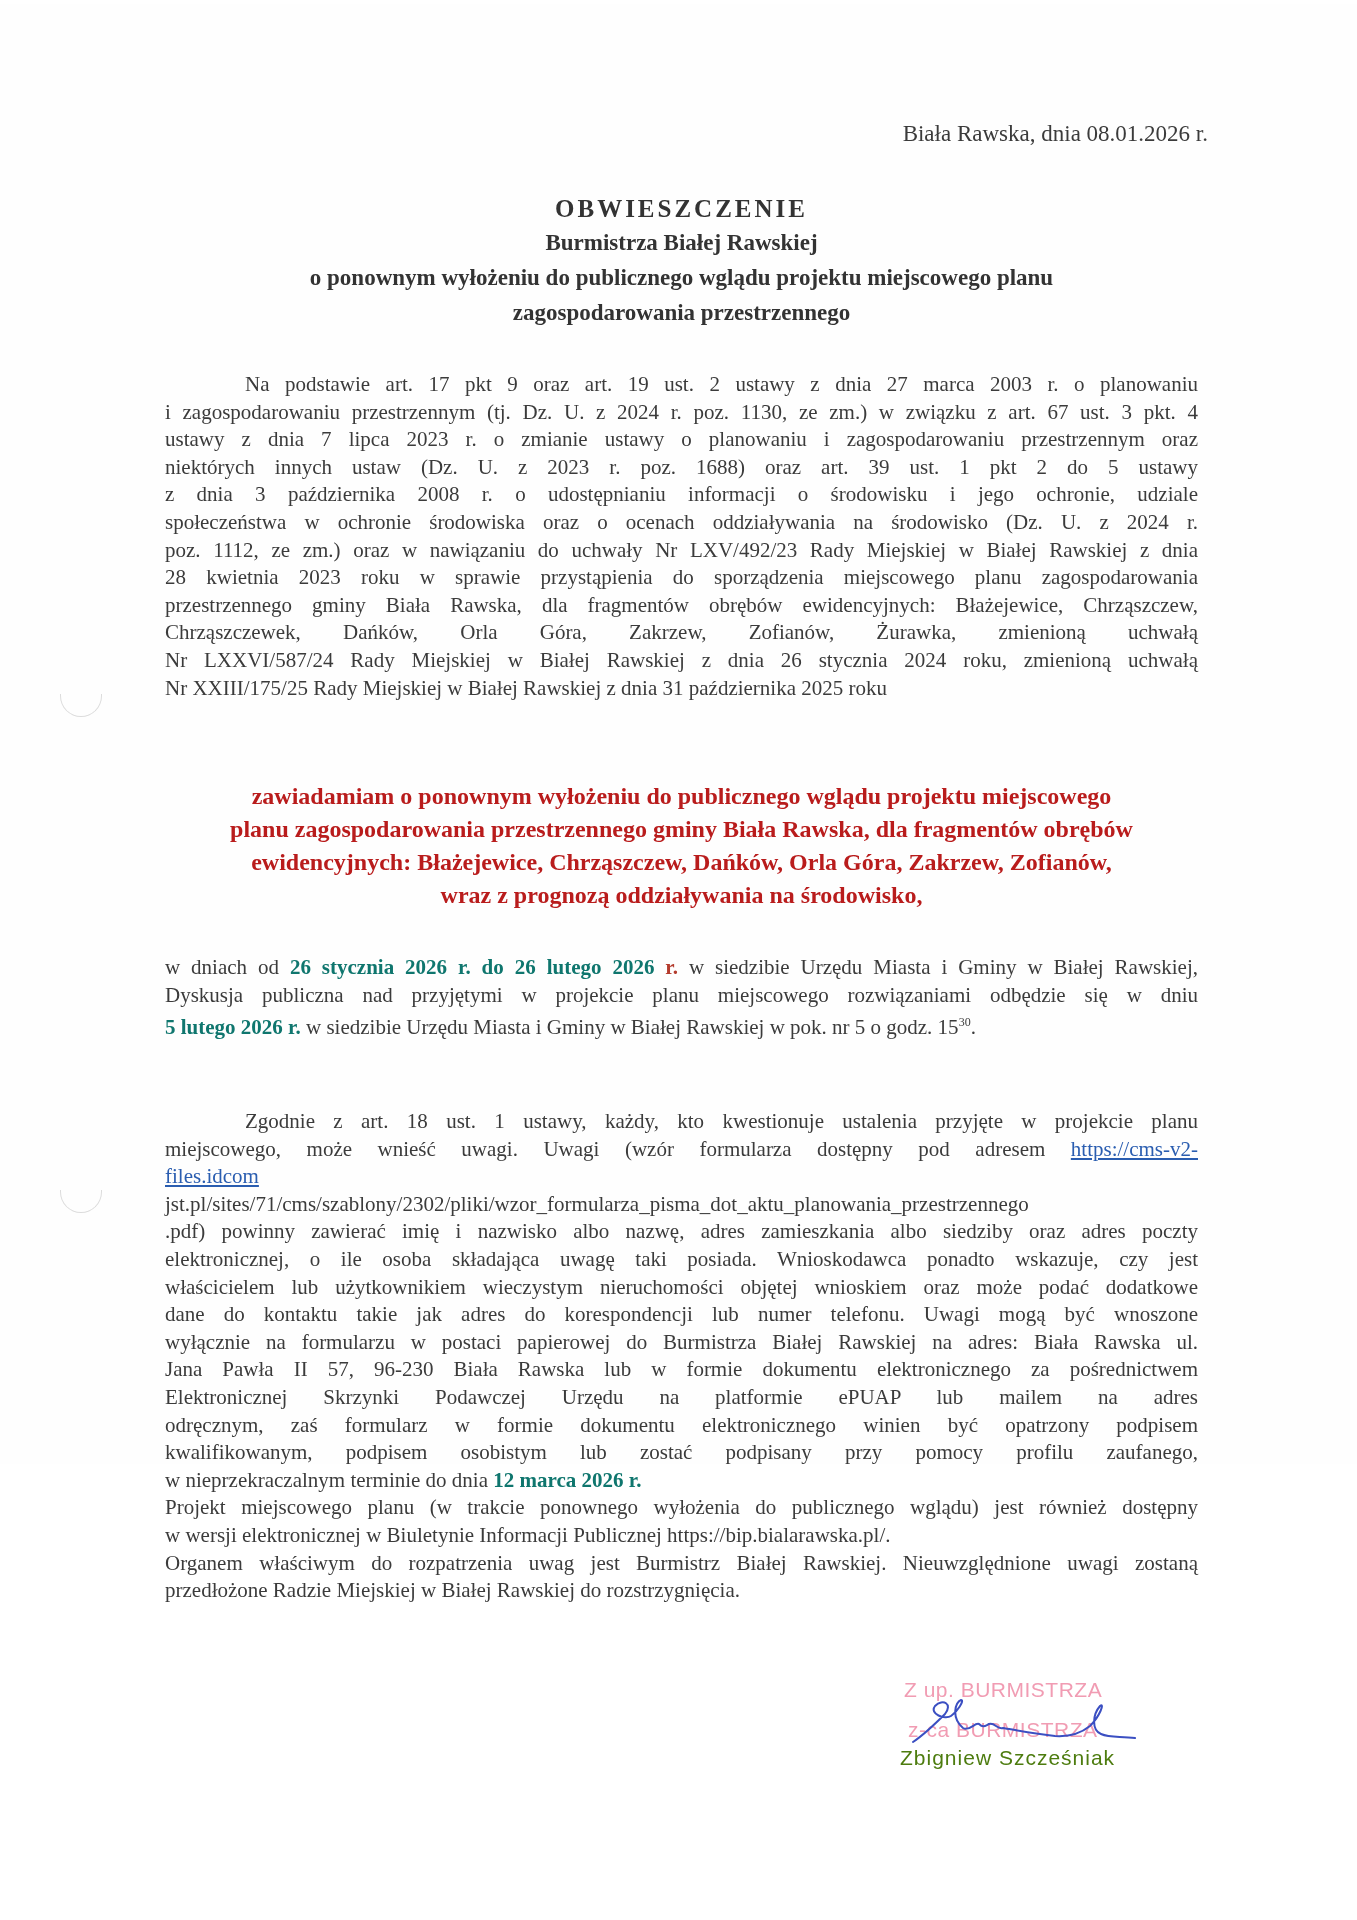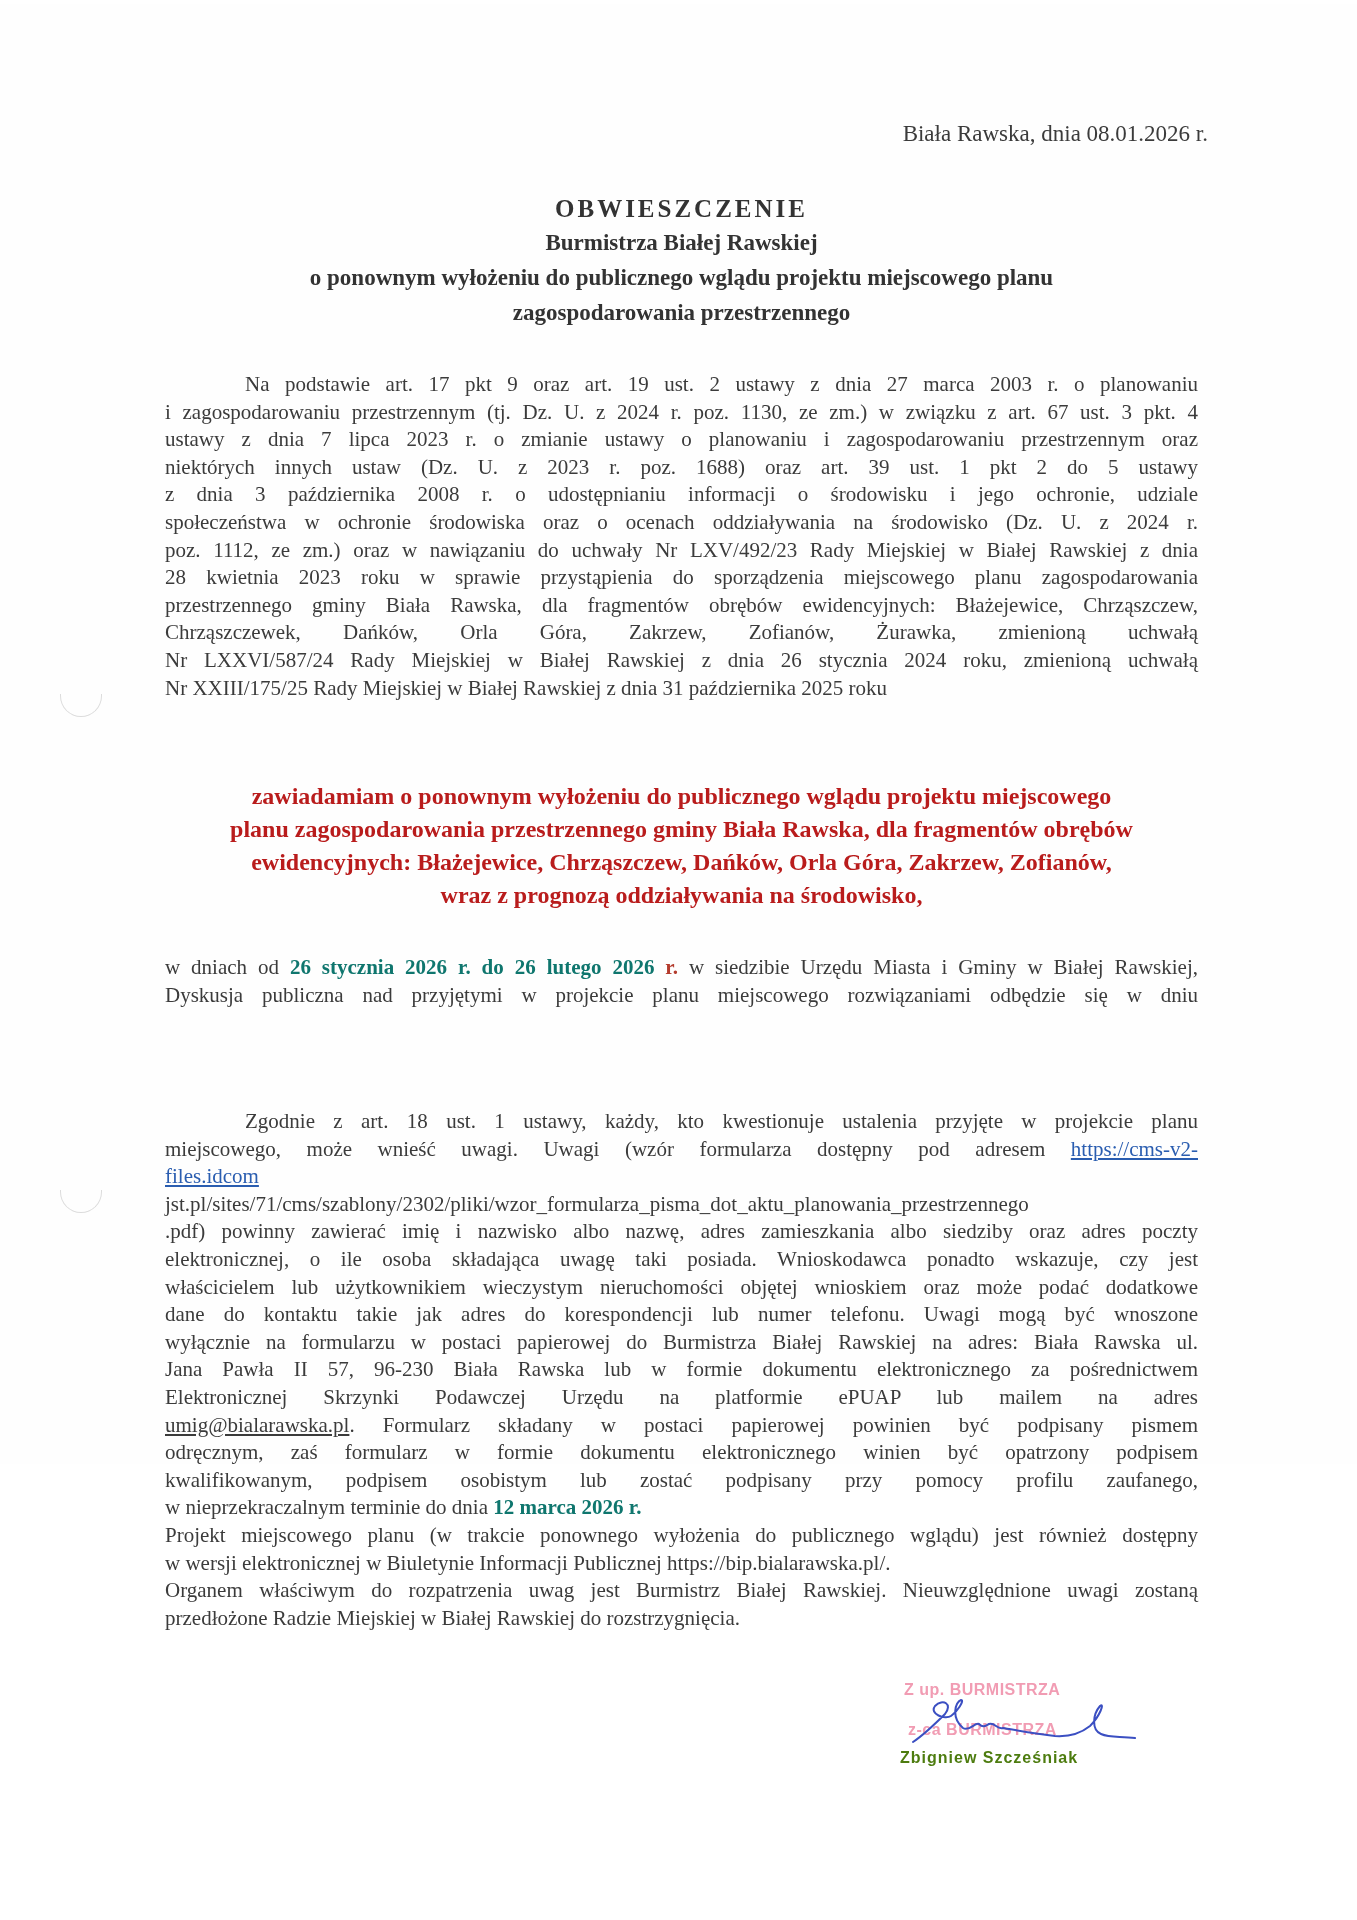--- a/index.html
+++ b/index.html
@@ -39,21 +39,21 @@
   .link-dark { color: #3b3b3b; text-decoration: underline; }
   sup { font-size: 12px; }
 
   .hole { position: absolute; width: 40px; height: 22px; border: 1.5px solid #dcdcdc;
     border-top: none; border-radius: 0 0 22px 22px; left: 60px; }
   .hole.h1 { top: 690px; }
   .hole.h2 { top: 1186px; }
 
   .stamp { position: absolute; left: 900px; top: 1672px; width: 240px;
     font-family: "Liberation Sans", "DejaVu Sans", sans-serif; color: #f19cb3; }
-  .stamp .s-line { display: block; font-size: 16px; line-height: 28px; font-weight: bold; }
+  .stamp .s-line { display: block; font-size: 21px; line-height: 28px; }
   .stamp .s1 { padding-left: 4px; letter-spacing: 0.5px; }
   .stamp .s2 { padding-left: 8px; margin-top: 12px; letter-spacing: 0.5px; }
   .stamp .s3 { letter-spacing: 1px; color: #4d7c0f; }
   .signature { position: absolute; left: 905px; top: 1690px; width: 240px; height: 60px; }
 </style>
 </head>
 <body>
 
 <div class="page">
   <div class="scan-edge"></div>
@@ -88,35 +88,35 @@
   <div class="announce">
     <div>zawiadamiam o ponownym wyłożeniu do publicznego wglądu projektu miejscowego</div>
     <div>planu zagospodarowania przestrzennego gminy Biała Rawska, dla fragmentów obrębów</div>
     <div>ewidencyjnych: Błażejewice, Chrząszczew, Dańków, Orla Góra, Zakrzew, Zofianów,</div>
     <div>wraz z prognozą oddziaływania na środowisko,</div>
   </div>
 
   <div class="col justify p2">
     <span class="line"><span>w dniach od </span><b class="emph">26 stycznia 2026  r. do 26 lutego 2026 </b><span class="red-r">r.</span><span> w siedzibie Urzędu Miasta i Gminy w Białej Rawskiej,</span></span>
     <span class="line">Dyskusja publiczna nad przyjętymi w projekcie planu miejscowego rozwiązaniami odbędzie się w dniu</span>
+    <span class="line last"><b class="emph">5 lutego 2026 r.</b><span> w siedzibie Urzędu Miasta i Gminy w Białej Rawskiej  w pok. nr 5 o godz. 15</span><sup>30</sup><span>.</span></span>
   </div>
 
   <div class="col justify p3">
     <span class="line indent">Zgodnie z art. 18 ust. 1 ustawy, każdy, kto kwestionuje ustalenia przyjęte w projekcie planu</span>
     <span class="line"><span>miejscowego, może wnieść uwagi. Uwagi (wzór formularza dostępny pod adresem </span><a class="link-blue">https://cms-v2-</a></span>
     <span class="line last"><a class="link-blue">files.idcom</a></span>
     <span class="line">jst.pl/sites/71/cms/szablony/2302/pliki/wzor_formularza_pisma_dot_aktu_planowania_przestrzennego</span>
     <span class="line">.pdf) powinny zawierać imię i nazwisko albo nazwę, adres zamieszkania albo siedziby oraz adres poczty</span>
     <span class="line">elektronicznej, o ile osoba składająca uwagę taki posiada. Wnioskodawca ponadto wskazuje, czy jest</span>
     <span class="line">właścicielem lub użytkownikiem wieczystym nieruchomości objętej wnioskiem oraz może podać dodatkowe</span>
     <span class="line">dane do kontaktu takie jak adres do korespondencji lub numer telefonu. Uwagi mogą być wnoszone</span>
     <span class="line">wyłącznie na formularzu w postaci papierowej do Burmistrza Białej Rawskiej na adres: Biała Rawska ul.</span>
     <span class="line">Jana Pawła II 57, 96-230 Biała Rawska lub w formie dokumentu elektronicznego za pośrednictwem</span>
     <span class="line">Elektronicznej Skrzynki Podawczej Urzędu na platformie ePUAP lub mailem na adres</span>
-    <span class="line"><a class="link-dark">umig@bialarawska.pl</a><span>. Formularz składany w postaci papierowej powinien być podpisany pismem</span></span>
     <span class="line">odręcznym, zaś formularz w formie dokumentu elektronicznego winien być opatrzony podpisem</span>
     <span class="line">kwalifikowanym, podpisem osobistym lub zostać podpisany przy pomocy profilu zaufanego,</span>
     <span class="line last"><span>w nieprzekraczalnym terminie do dnia </span><b class="emph">12 marca 2026 r.</b></span>
     <span class="line">Projekt miejscowego planu (w trakcie ponownego wyłożenia do publicznego wglądu) jest również dostępny</span>
     <span class="line last">w wersji elektronicznej w Biuletynie Informacji Publicznej https://bip.bialarawska.pl/.</span>
     <span class="line">Organem właściwym do rozpatrzenia uwag jest Burmistrz Białej Rawskiej. Nieuwzględnione uwagi zostaną</span>
     <span class="line last">przedłożone Radzie Miejskiej w Białej Rawskiej do rozstrzygnięcia.</span>
   </div>
 
   <div class="stamp">

